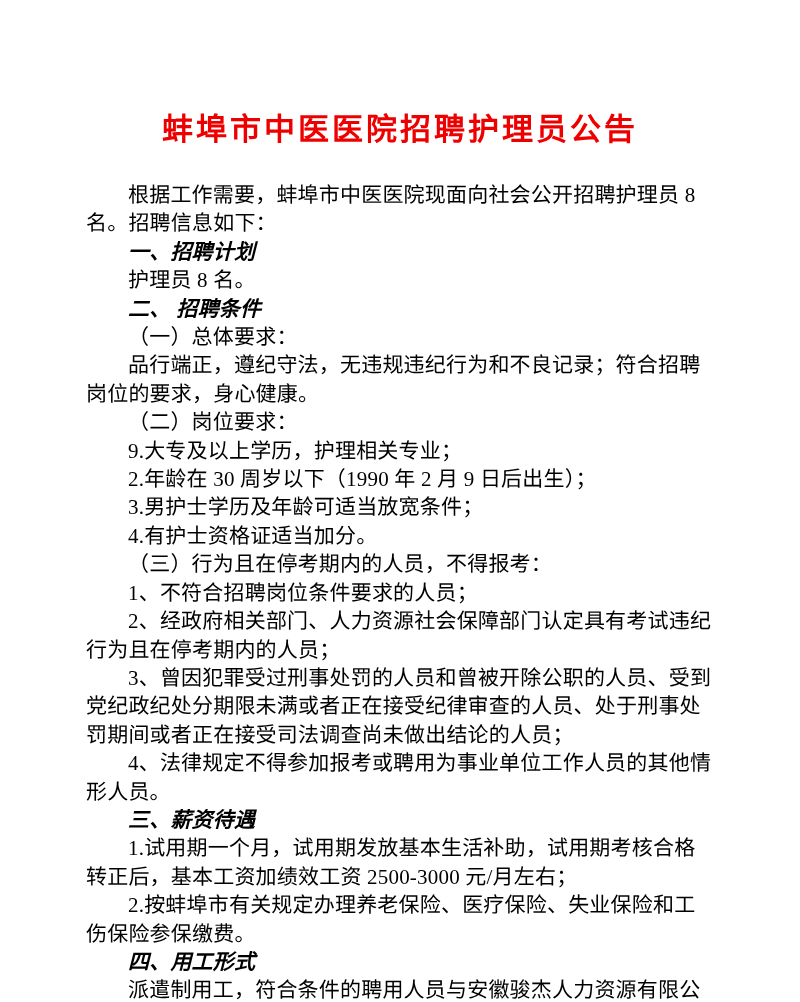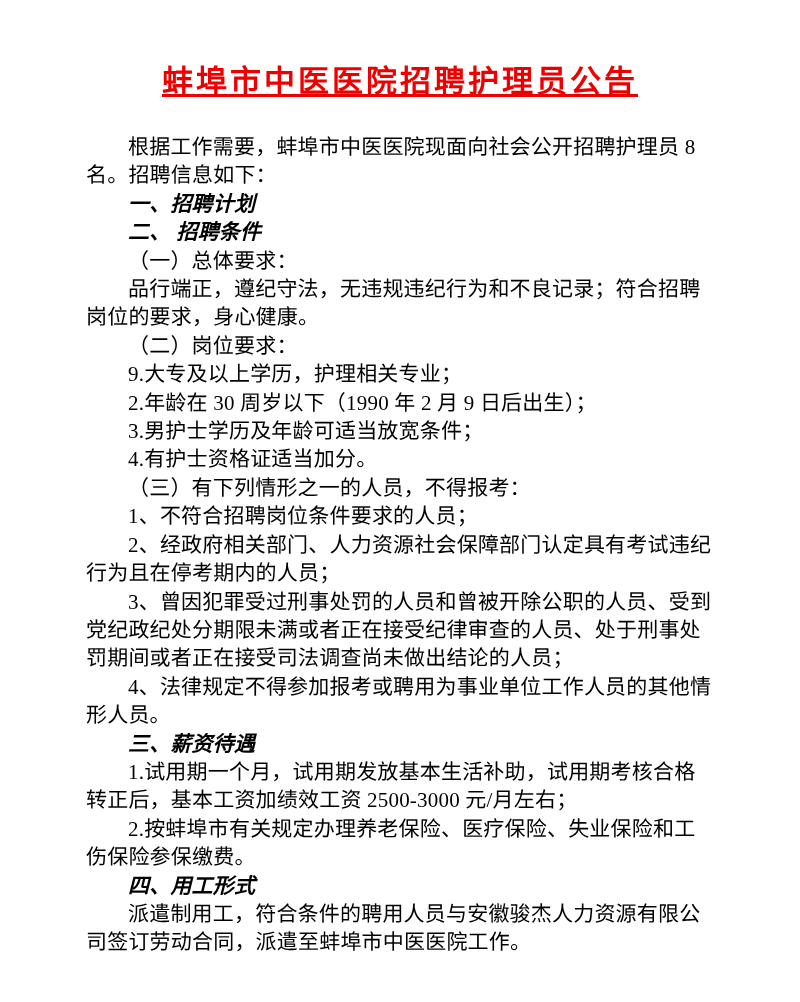--- a/index.html
+++ b/index.html
@@ -11,29 +11,28 @@
     position: relative;
     width: 800px;
     height: 1002px;
     background: #ffffff;
     overflow: hidden;
     color: #000000;
     font-family: "Liberation Serif", "DejaVu Serif", serif;
   }
   .doc-title {
     margin: 0 0 31px 0;
-    padding-top: 62px;
+    padding-top: 110px;
     text-align: center;
     font-size: 31px;
     font-weight: bold;
     letter-spacing: 3px;
     line-height: 40px;
     color: #ee0000;
     font-family: "Liberation Serif", "DejaVu Serif", serif;
-    text-decoration: underline;
   }
   .doc-body {
     margin-left: 86px;
     width: 628px;
     font-size: 21px;
     line-height: 28.4px;
     letter-spacing: 0.2px;
   }
   .doc-body p {
     margin: 0;
@@ -50,30 +49,31 @@
 <body>
 
 <div class="page">
 
   <h1 class="doc-title" style="color: rgb(238, 0, 0);">蚌埠市中医医院招聘护理员公告</h1>
 
   <div class="doc-body">
     <p>根据工作需要，蚌埠市中医医院现面向社会公开招聘护理员 8
 名。招聘信息如下：</p>
     <p class="heading">一、招聘计划</p>
+    <p>护理员 8 名。</p>
     <p class="heading">二、 招聘条件</p>
     <p>（一）总体要求：</p>
     <p>品行端正，遵纪守法，无违规违纪行为和不良记录；符合招聘
 岗位的要求，身心健康。</p>
     <p>（二）岗位要求：</p>
     <p>9.大专及以上学历，护理相关专业；</p>
     <p>2.年龄在 30 周岁以下（1990 年 2 月 9 日后出生）；</p>
     <p>3.男护士学历及年龄可适当放宽条件；</p>
     <p>4.有护士资格证适当加分。</p>
-    <p>（三）有下列情形之一的人员，不得报考：</p>
+    <p>（三）行为且在停考期内的人员，不得报考：</p>
     <p>1、不符合招聘岗位条件要求的人员；</p>
     <p>2、经政府相关部门、人力资源社会保障部门认定具有考试违纪
 行为且在停考期内的人员；</p>
     <p>3、曾因犯罪受过刑事处罚的人员和曾被开除公职的人员、受到
 党纪政纪处分期限未满或者正在接受纪律审查的人员、处于刑事处
 罚期间或者正在接受司法调查尚未做出结论的人员；</p>
     <p>4、法律规定不得参加报考或聘用为事业单位工作人员的其他情
 形人员。</p>
     <p class="heading">三、薪资待遇</p>
     <p>1.试用期一个月，试用期发放基本生活补助，试用期考核合格

